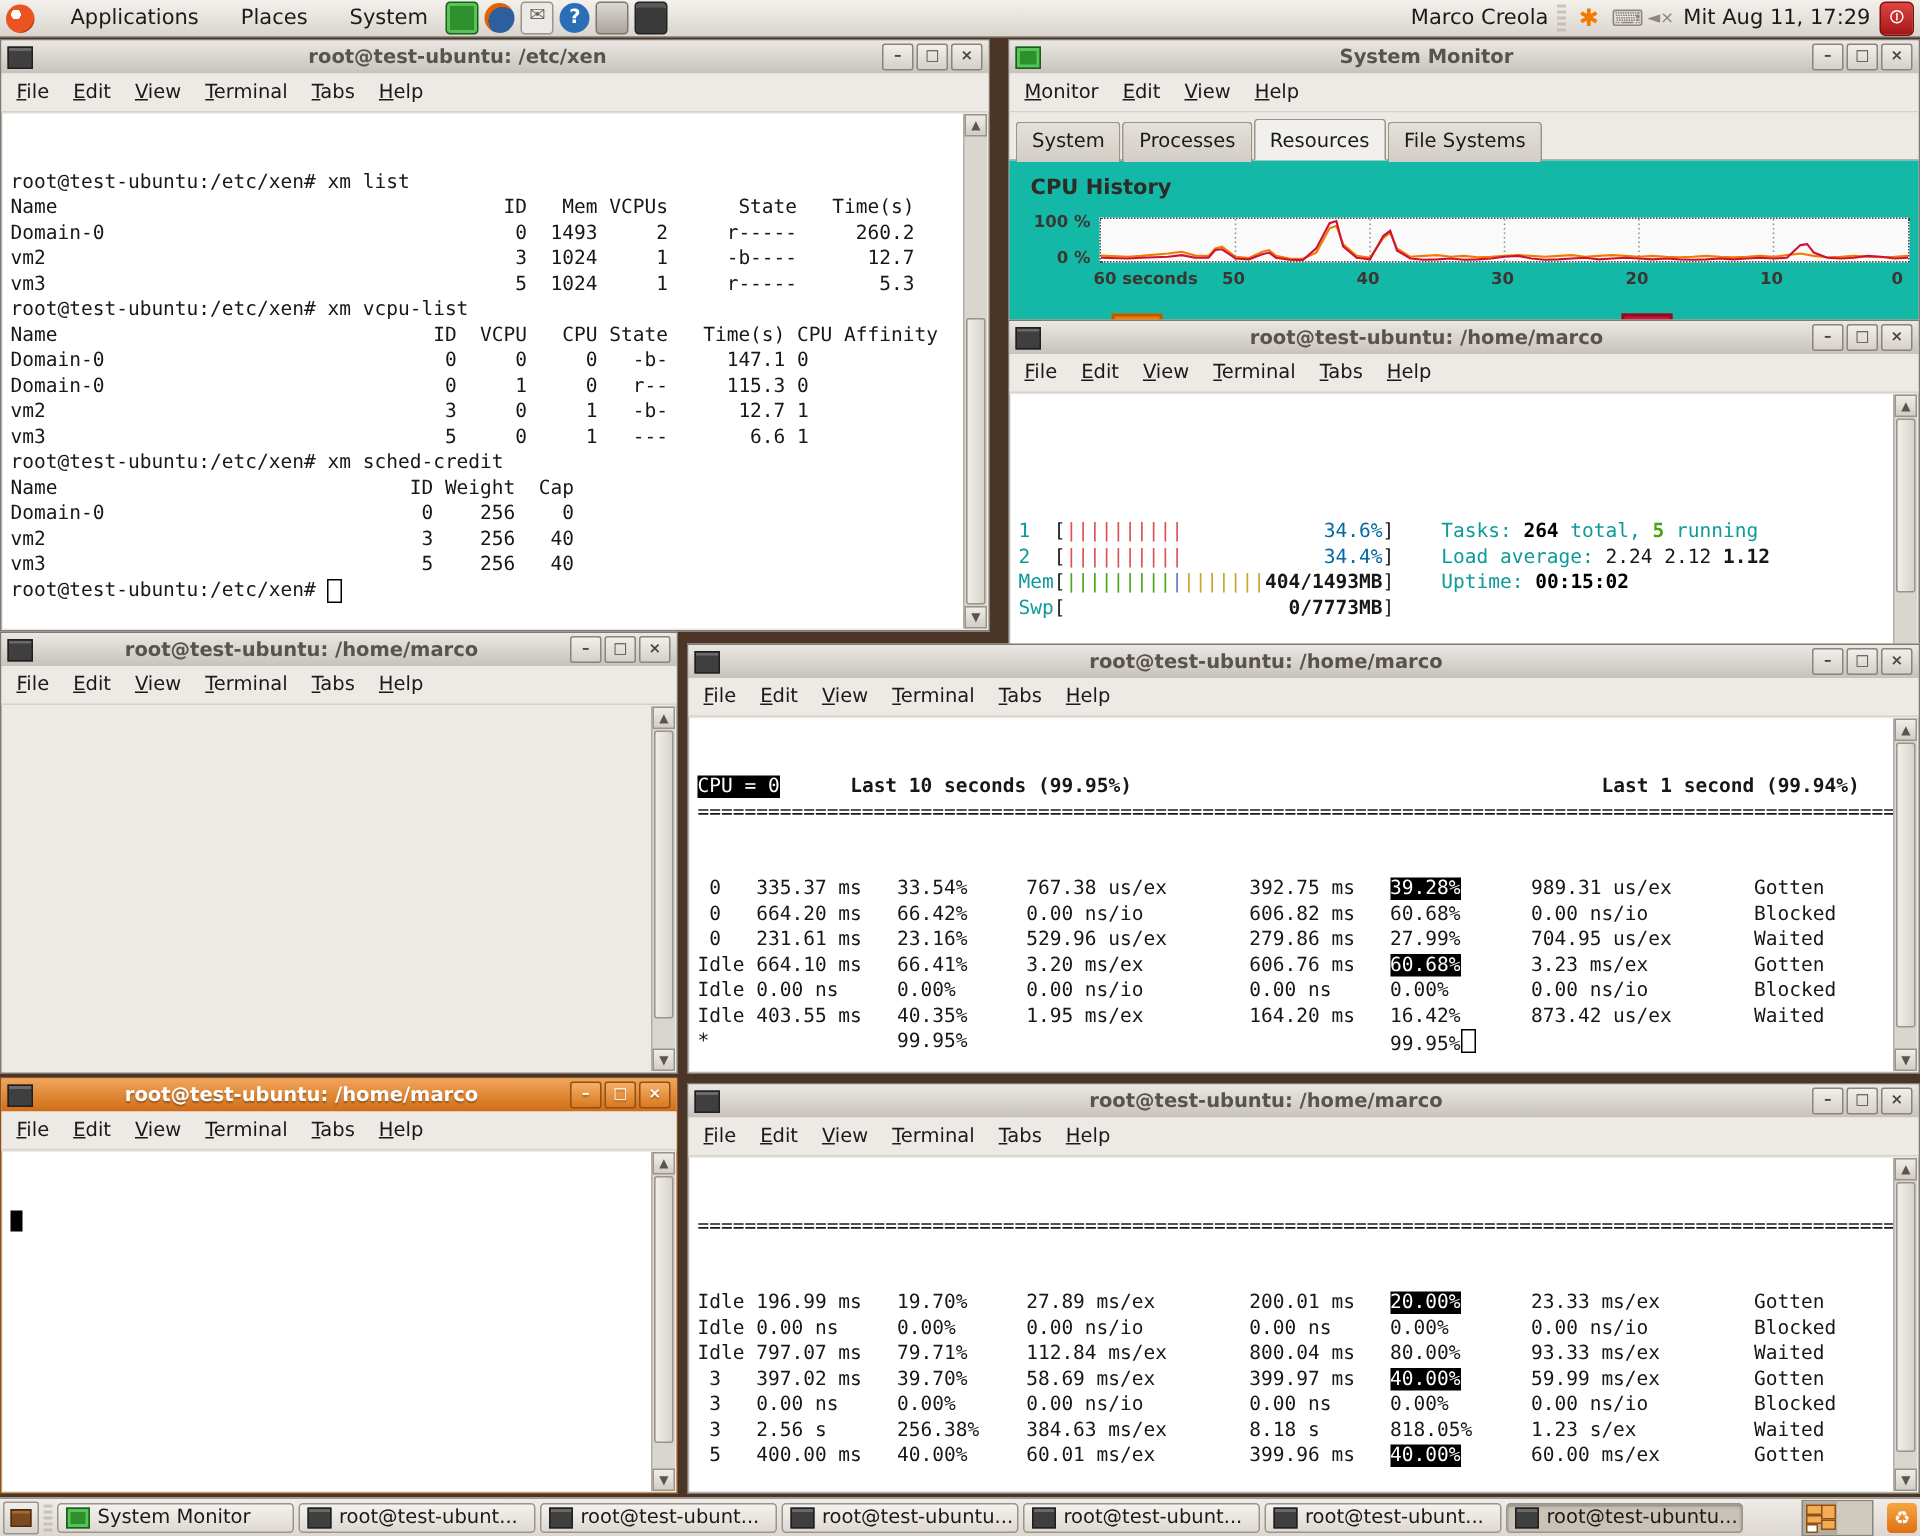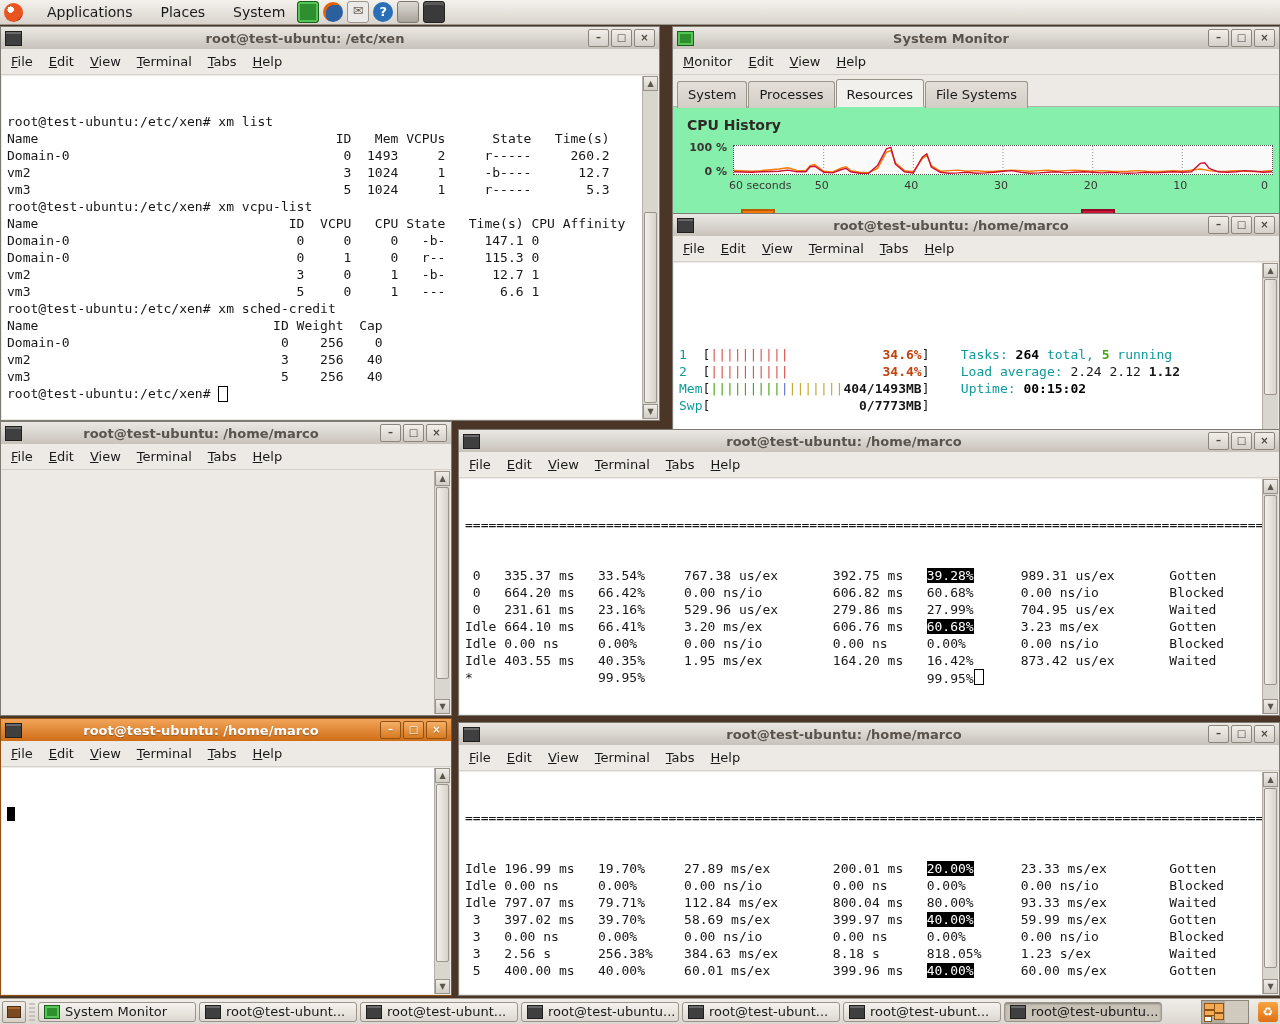--- a/index.html
+++ b/index.html
@@ -48,38 +48,38 @@
   
   .sb{position:absolute;right:1px;width:15px;top:0;bottom:1px;background:#d9d5cf;border-left:1px solid #b3aea6;}
   .sb-btn{position:absolute;left:0;right:0;height:15px;background:linear-gradient(#f0ede9,#d2cdc5);
     border:1px solid #9a948b;font-size:8px;text-align:center;line-height:14px;color:#5a554e;box-sizing:border-box;}
   .sb-btn.down{bottom:0;}
   .sb-thumb{position:absolute;left:1px;right:1px;top:16px;height:40%;background:linear-gradient(90deg,#f2efeb,#d8d3cb);
     border:1px solid #9a948b;border-radius:2px;}
   
   .cyan{color:#0e9a9a;} .cyanb{color:#000000;font-weight:bold;} .green{color:#4ca318;}
   .greenb{color:#4ca318;font-weight:bold;} .red{color:#dd5050;} .blue{color:#5b76c7;}
-  .yellow{color:#c7a626;} .b{font-weight:bold;} .dim{color:#c2410c;font-weight:bold;}
+  .yellow{color:#c7a626;} .b{font-weight:bold;} .dim{color:#0369a1;font-weight:normal;}
   .inv{background:#000;color:#fff;}
   .cur-h{display:inline-block;width:8px;height:14px;border:1px solid #000;vertical-align:-2px;}
   .cur-s{display:inline-block;width:8px;height:14px;background:#000;vertical-align:-2px;}
   
   .xrow{display:grid;grid-template-columns:5ch 12ch 11ch 19ch 12ch 12ch 19ch auto;}
   .xrow span{white-space:pre;}
   
   .tabsrow{display:flex;padding:4px 4px 0 4px;gap:1px;border-bottom:1px solid #b5b0a8;background:#edeae5;}
   .tab{padding:5px 10px 4px;border:1px solid #9a948b;border-bottom:none;border-radius:3px 3px 0 0;
     background:linear-gradient(#e4e0da,#d2cdc5);position:relative;top:2px;font-size:13px;}
   .tab.on{background:#f2f0ec;top:0;padding-top:7px;font-weight:normal;border-bottom:1px solid #f2f0ec;margin-bottom:-1px;}
-  .sm-body{padding:10px 14px;background:#86efac;}
+  .sm-body{padding:10px 14px;background:#14b8a6;}
   .sm-section{font-weight:bold;font-size:14px;color:#2e2b27;}
   .plotwrap{position:relative;margin:8px 0 0 0;height:62px;}
   .plot{position:absolute;left:46px;top:4px;width:538px;height:28px;border:1px dotted #4a4a4a;background:#fbfafa;}
   .ylab{position:absolute;right:1238px;left:0;text-align:right;font-size:11px;font-weight:bold;color:#3a3732;}
-  .xlab{position:absolute;top:38px;font-size:11px;font-weight:normal;color:#3a3732;text-align:center;}
+  .xlab{position:absolute;top:38px;font-size:11px;font-weight:bold;color:#3a3732;text-align:center;}
   .legend{display:flex;gap:210px;margin:6px 0 0 54px;}
   .leg-item{display:flex;align-items:center;gap:10px;font-size:14px;}
   .leg-swatch{width:30px;height:18px;border:2px solid;}
   
   .taskbar{position:absolute;left:0;bottom:0;width:1280px;height:26px;z-index:50;
     background:linear-gradient(#f0ede9,#dcd7d0);border-top:1px solid #a29c93;
     display:flex;align-items:center;gap:3px;padding:0 2px;box-sizing:border-box;}
   .tb-show-desktop{width:22px;height:20px;border:1px solid #9a948b;border-radius:2px;background:linear-gradient(#f2efeb,#d5d0c8);
     display:flex;align-items:center;justify-content:center;}
   .tb-sd-ic{width:12px;height:10px;background:#7b4a21;border:1px solid #4c2d13;box-shadow:inset 0 2px 0 #a86a33;}
@@ -106,20 +106,29 @@
         <span class="menu-item">Applications</span>
         <span class="menu-item">Places</span>
         <span class="menu-item">System</span>
       </span>
     <span class="pic ic-sysmon"></span>
     <span class="pic ic-firefox"></span>
     <span class="pic ic-mail">✉</span>
     <span class="pic ic-help">?</span>
     <span class="pic ic-computer"></span>
     <span class="pic ic-terminal"></span>
+    <span class="panel-right">
+      <span style="font-size:14px">Marco Creola</span>
+      <span class="sep-dots"></span>
+      <span class="pic ic-update">✱</span>
+      <span class="pic ic-kbd">⌨</span>
+      <span class="pic ic-mute">◄×</span>
+      <span style="font-size:14px">Mit Aug 11, 17:29</span>
+      <span class="pic ic-power">⏼</span>
+    </span>
   </div>
 
   <div class="window" style="left:672px;top:26px;width:608px;height:446px;z-index:1;">
     <div class="titlebar">
       <span class="t-mini green"></span>
       <span class="t-title">System Monitor</span>
       <span class="winbtns">
           <span class="wbtn">–</span>
           <span class="wbtn">□</span>
           <span class="wbtn">×</span>
@@ -269,21 +278,21 @@
     </div>
     <div class="menubar">
         <span class="menu-item">File</span>
         <span class="menu-item">Edit</span>
         <span class="menu-item">View</span>
         <span class="menu-item">Terminal</span>
         <span class="menu-item">Tabs</span>
         <span class="menu-item">Help</span>
       </div>
     <div class="term" style="top:49px;">
-      <div><div><span>========================================================================================================</span></div></div>
+      <div><div><span class="inv">CPU = 0</span><span>      </span><span class="b">Last 10 seconds (99.95%)</span><span>                                        </span><span class="b">Last 1 second (99.94%)</span></div><div><span>========================================================================================================</span></div></div>
       <div><div class="xrow"><span> 0</span><span>335.37 ms</span><span>33.54%</span><span>767.38 us/ex</span><span>392.75 ms</span><span><span class="inv">39.28%</span></span><span>989.31 us/ex</span><span>Gotten</span></div><div class="xrow"><span> 0</span><span>664.20 ms</span><span>66.42%</span><span>0.00 ns/io</span><span>606.82 ms</span><span>60.68%</span><span>0.00 ns/io</span><span>Blocked</span></div><div class="xrow"><span> 0</span><span>231.61 ms</span><span>23.16%</span><span>529.96 us/ex</span><span>279.86 ms</span><span>27.99%</span><span>704.95 us/ex</span><span>Waited</span></div><div class="xrow"><span>Idle</span><span>664.10 ms</span><span>66.41%</span><span>3.20 ms/ex</span><span>606.76 ms</span><span><span class="inv">60.68%</span></span><span>3.23 ms/ex</span><span>Gotten</span></div><div class="xrow"><span>Idle</span><span>0.00 ns</span><span>0.00%</span><span>0.00 ns/io</span><span>0.00 ns</span><span>0.00%</span><span>0.00 ns/io</span><span>Blocked</span></div><div class="xrow"><span>Idle</span><span>403.55 ms</span><span>40.35%</span><span>1.95 ms/ex</span><span>164.20 ms</span><span>16.42%</span><span>873.42 us/ex</span><span>Waited</span></div><div class="xrow"><span>*</span><span></span><span>99.95%</span><span></span><span></span><span>99.95%<span class="cur-h"></span></span><span></span><span></span></div></div>
     </div>
     <div class="sb" style="top:49px;">
       <span class="sb-btn up">▲</span>
       <span class="sb-thumb" style="height:80%"></span>
       <span class="sb-btn down">▼</span>
     </div>
   </div>
 
   <div class="window active" style="left:0px;top:718px;width:452px;height:278px;z-index:5;">

